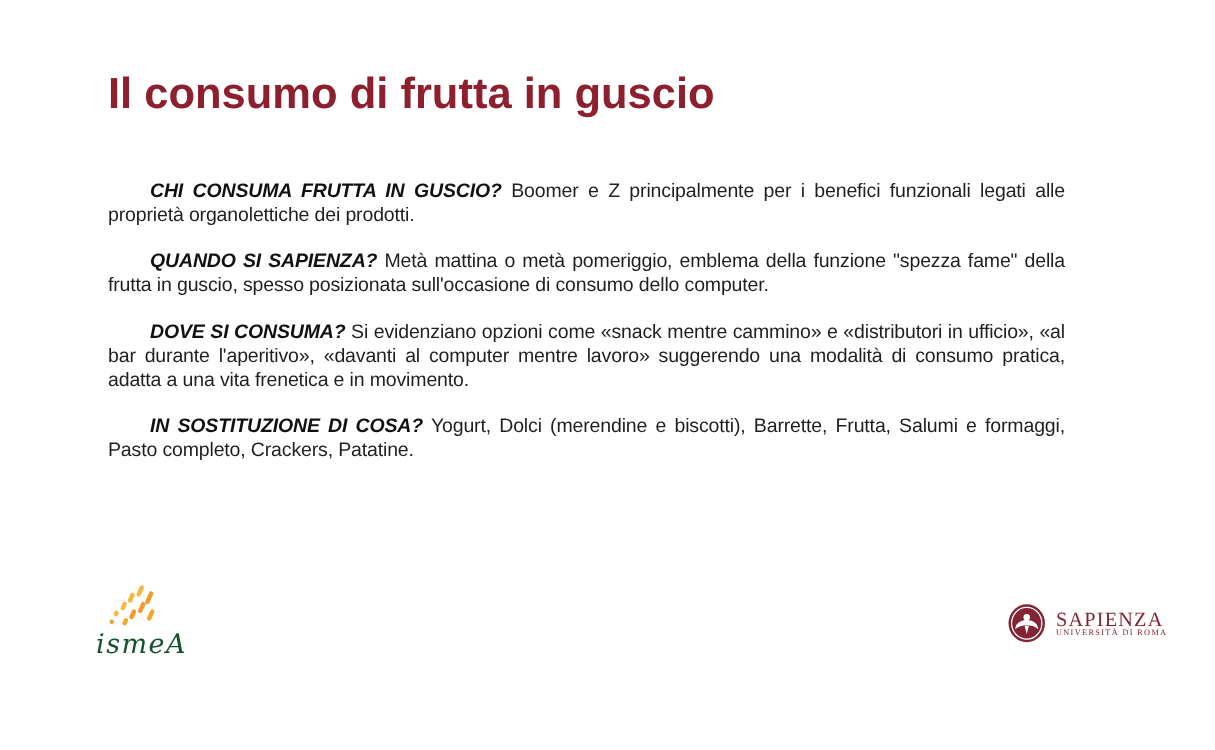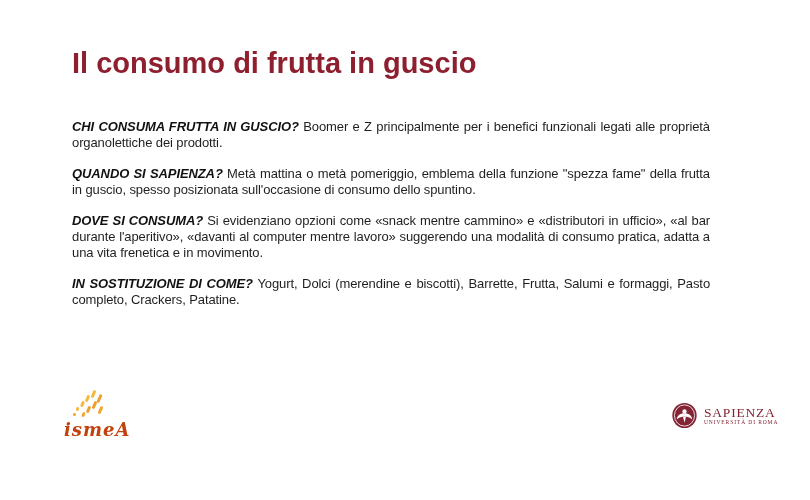--- a/index.html
+++ b/index.html
@@ -38,20 +38,21 @@
     letter-spacing: -0.1px;
     text-align: justify;
   }
   .content p {
     margin: 0 0 15px 0;
   }
   .lead {
     font-weight: 700;
     font-style: italic;
     color: #111111;
+    margin-left: 28px;
   }
   .quote {
   }
   
   .ismea {
     position: absolute;
     left: 64px;
     top: 389px;
     width: 90px;
     height: 50px;
@@ -83,22 +84,21 @@
   .spark:nth-child(10) { left: 1px;  top: 24px; height: 3px; }
   .ismea-text {
     position: absolute;
     left: 0px;
     bottom: 0px;
     font-family: "DejaVu Serif", serif;
     font-style: italic;
     font-size: 18px;
     line-height: 18px;
     letter-spacing: 1px;
-    color: #c2410c;
-    font-weight: bold;
+    color: #14532d;
   }
   
   .sapienza {
     position: absolute;
     left: 671px;
     top: 402px;
     display: flex;
     align-items: center;
     gap: 6px;
   }
@@ -125,25 +125,25 @@
 <body>
 
 <div class="canvas">
 
   <h1 class="slide-title">Il consumo di frutta in guscio</h1>
 
   <div class="content">
 
     <p><span class="lead">CHI CONSUMA FRUTTA IN GUSCIO?</span><span> Boomer e Z principalmente per i benefici funzionali legati alle proprietà organolettiche dei prodotti.</span></p>
 
-    <p><span class="lead">QUANDO SI SAPIENZA?</span><span> Metà mattina o metà pomeriggio, emblema della funzione "spezza fame" della frutta in guscio, spesso posizionata sull'occasione di consumo dello spuntino.</span></p>
+    <p><span class="lead">QUANDO SI SAPIENZA?</span><span> Metà mattina o metà pomeriggio, emblema della funzione "spezza fame" della frutta in guscio, spesso posizionata sull'occasione di consumo dello computer.</span></p>
 
     <p><span class="lead">DOVE SI CONSUMA?</span><span> Si evidenziano opzioni come </span><span class="quote">«snack mentre cammino»</span><span> e </span><span class="quote">«distributori in ufficio»</span><span>, </span><span class="quote">«al bar durante l'aperitivo»</span><span>, </span><span class="quote">«davanti al computer mentre lavoro»</span><span> suggerendo una modalità di consumo pratica, adatta a una vita frenetica e in movimento.</span></p>
 
-    <p><span class="lead">IN SOSTITUZIONE DI COME?</span><span> Yogurt, Dolci (merendine e biscotti), Barrette, Frutta, Salumi e formaggi, Pasto completo, Crackers, Patatine.</span></p>
+    <p><span class="lead">IN SOSTITUZIONE DI COSA?</span><span> Yogurt, Dolci (merendine e biscotti), Barrette, Frutta, Salumi e formaggi, Pasto completo, Crackers, Patatine.</span></p>
 
 
   </div>
 
   <div class="ismea">
     <div class="ismea-sparks">
       <span class="spark"></span>
         <span class="spark"></span>
         <span class="spark"></span>
       <span class="spark"></span>

